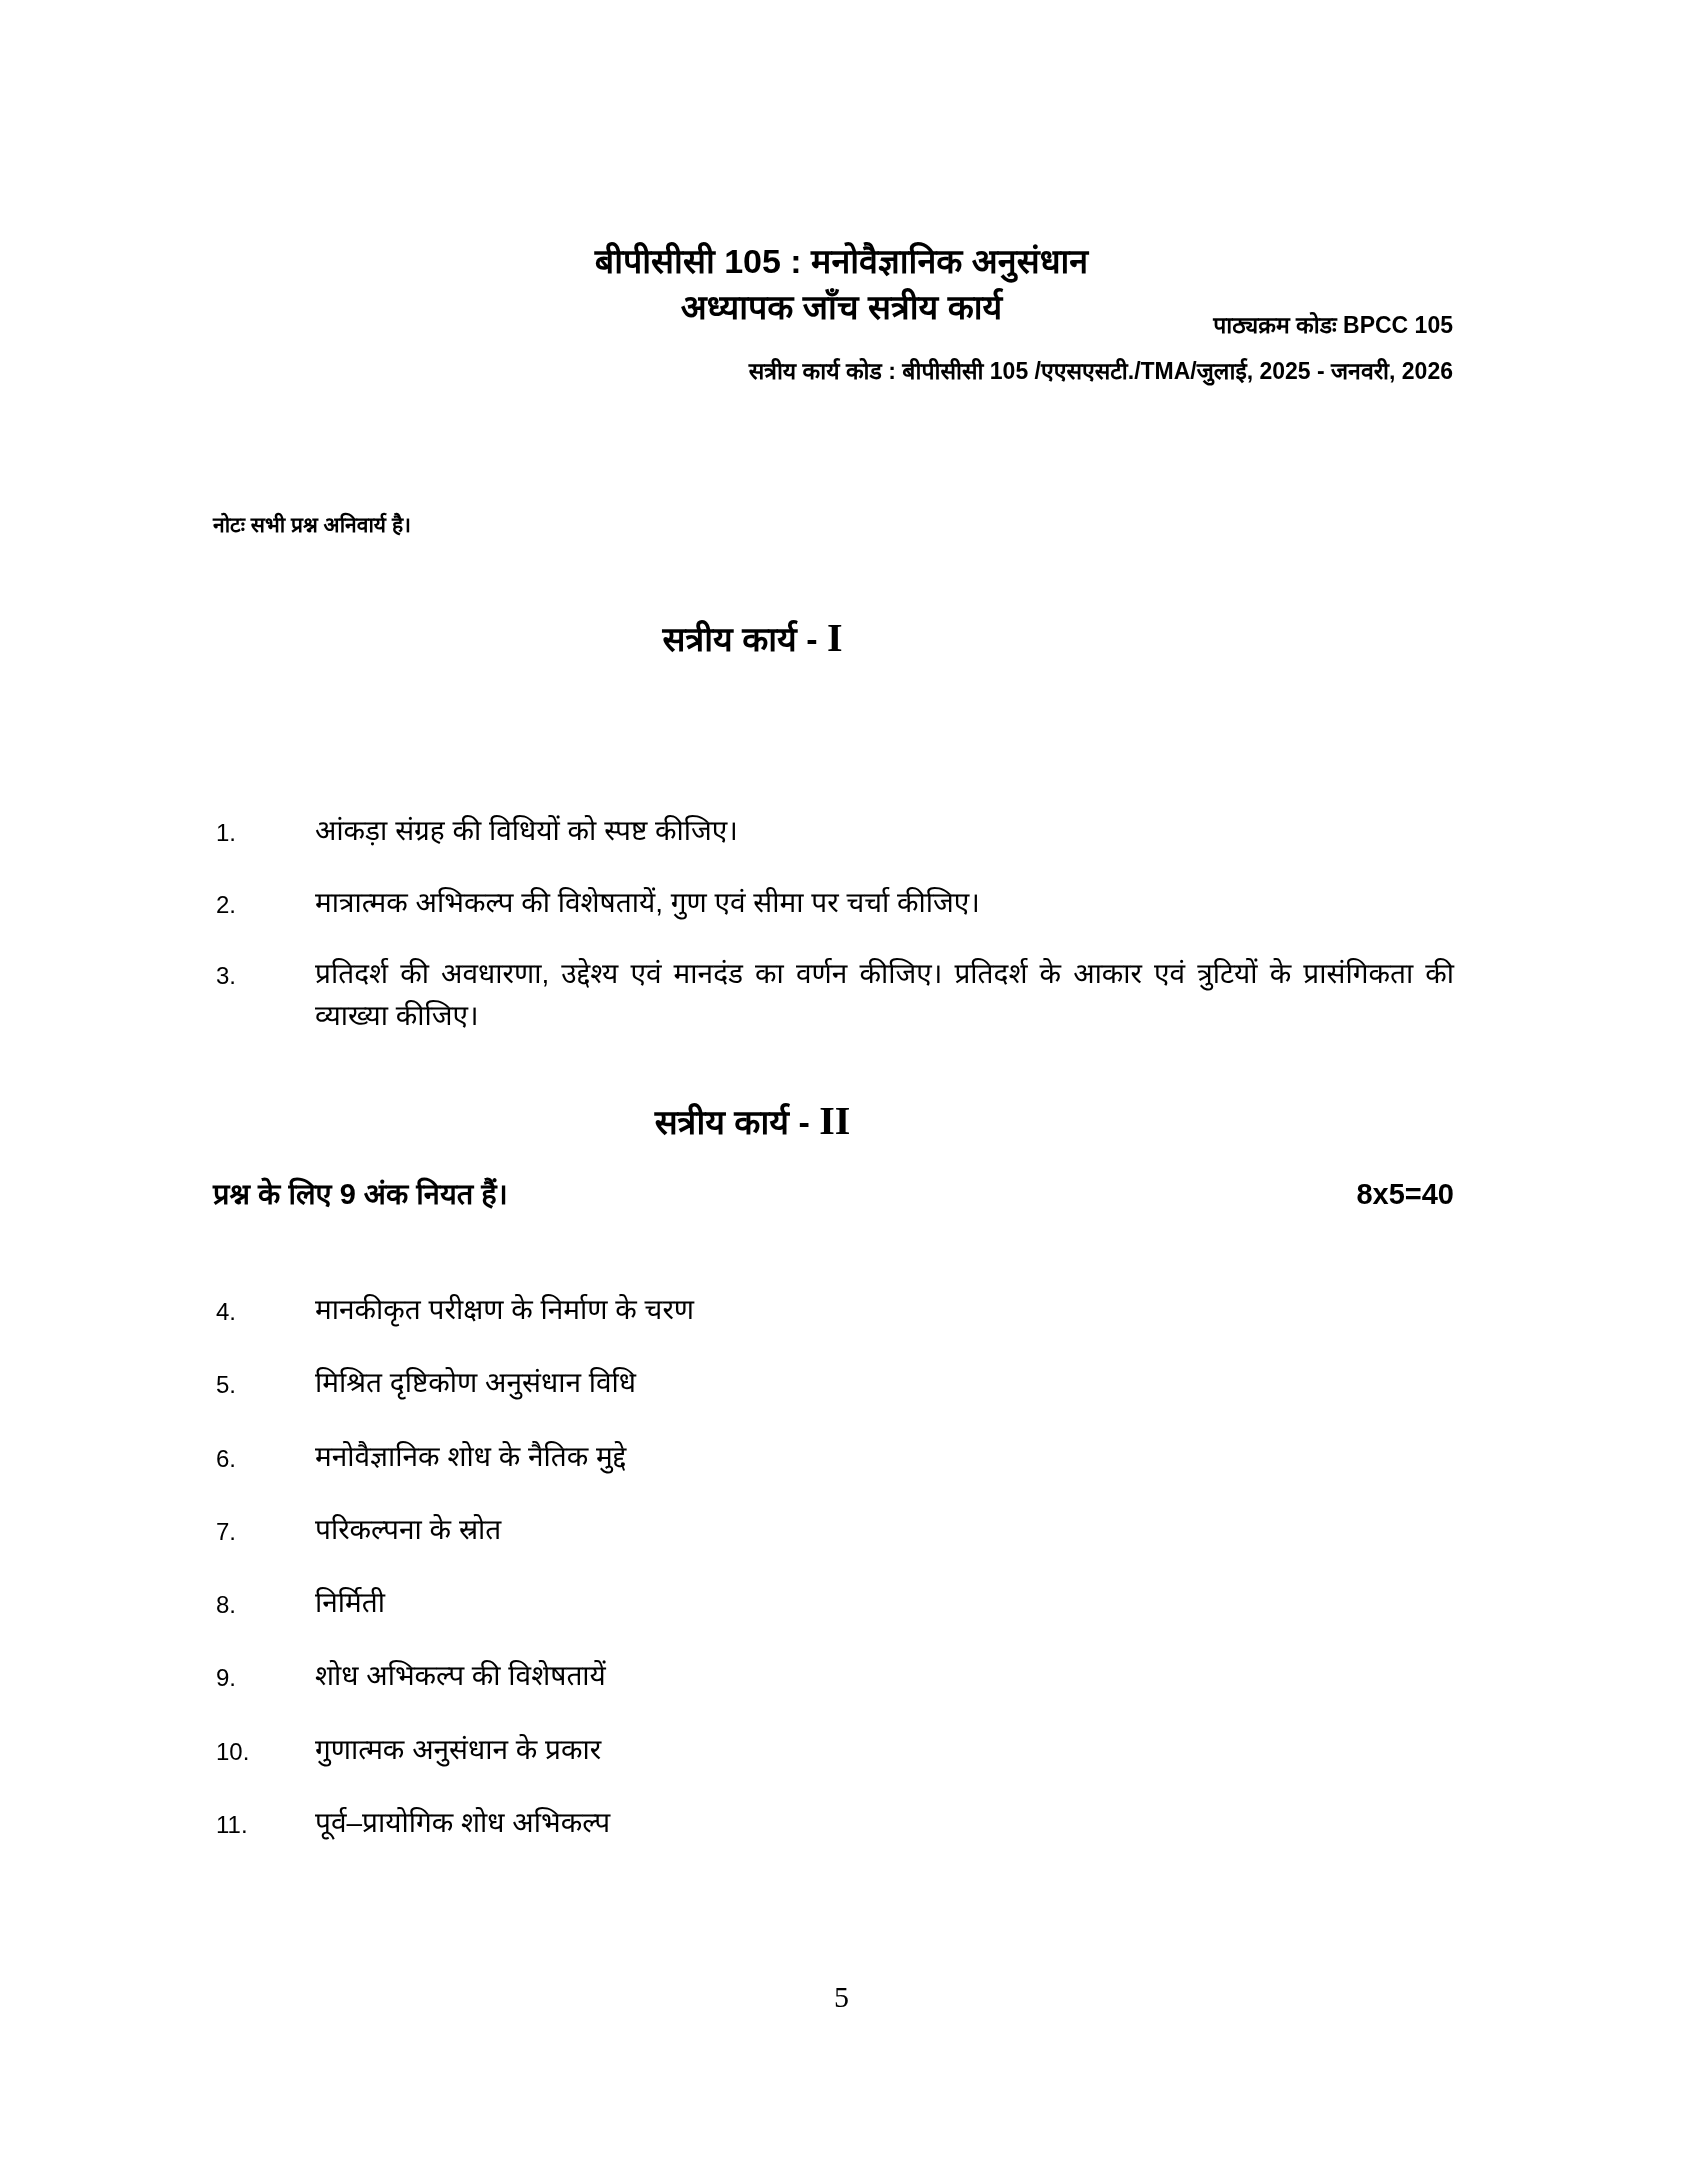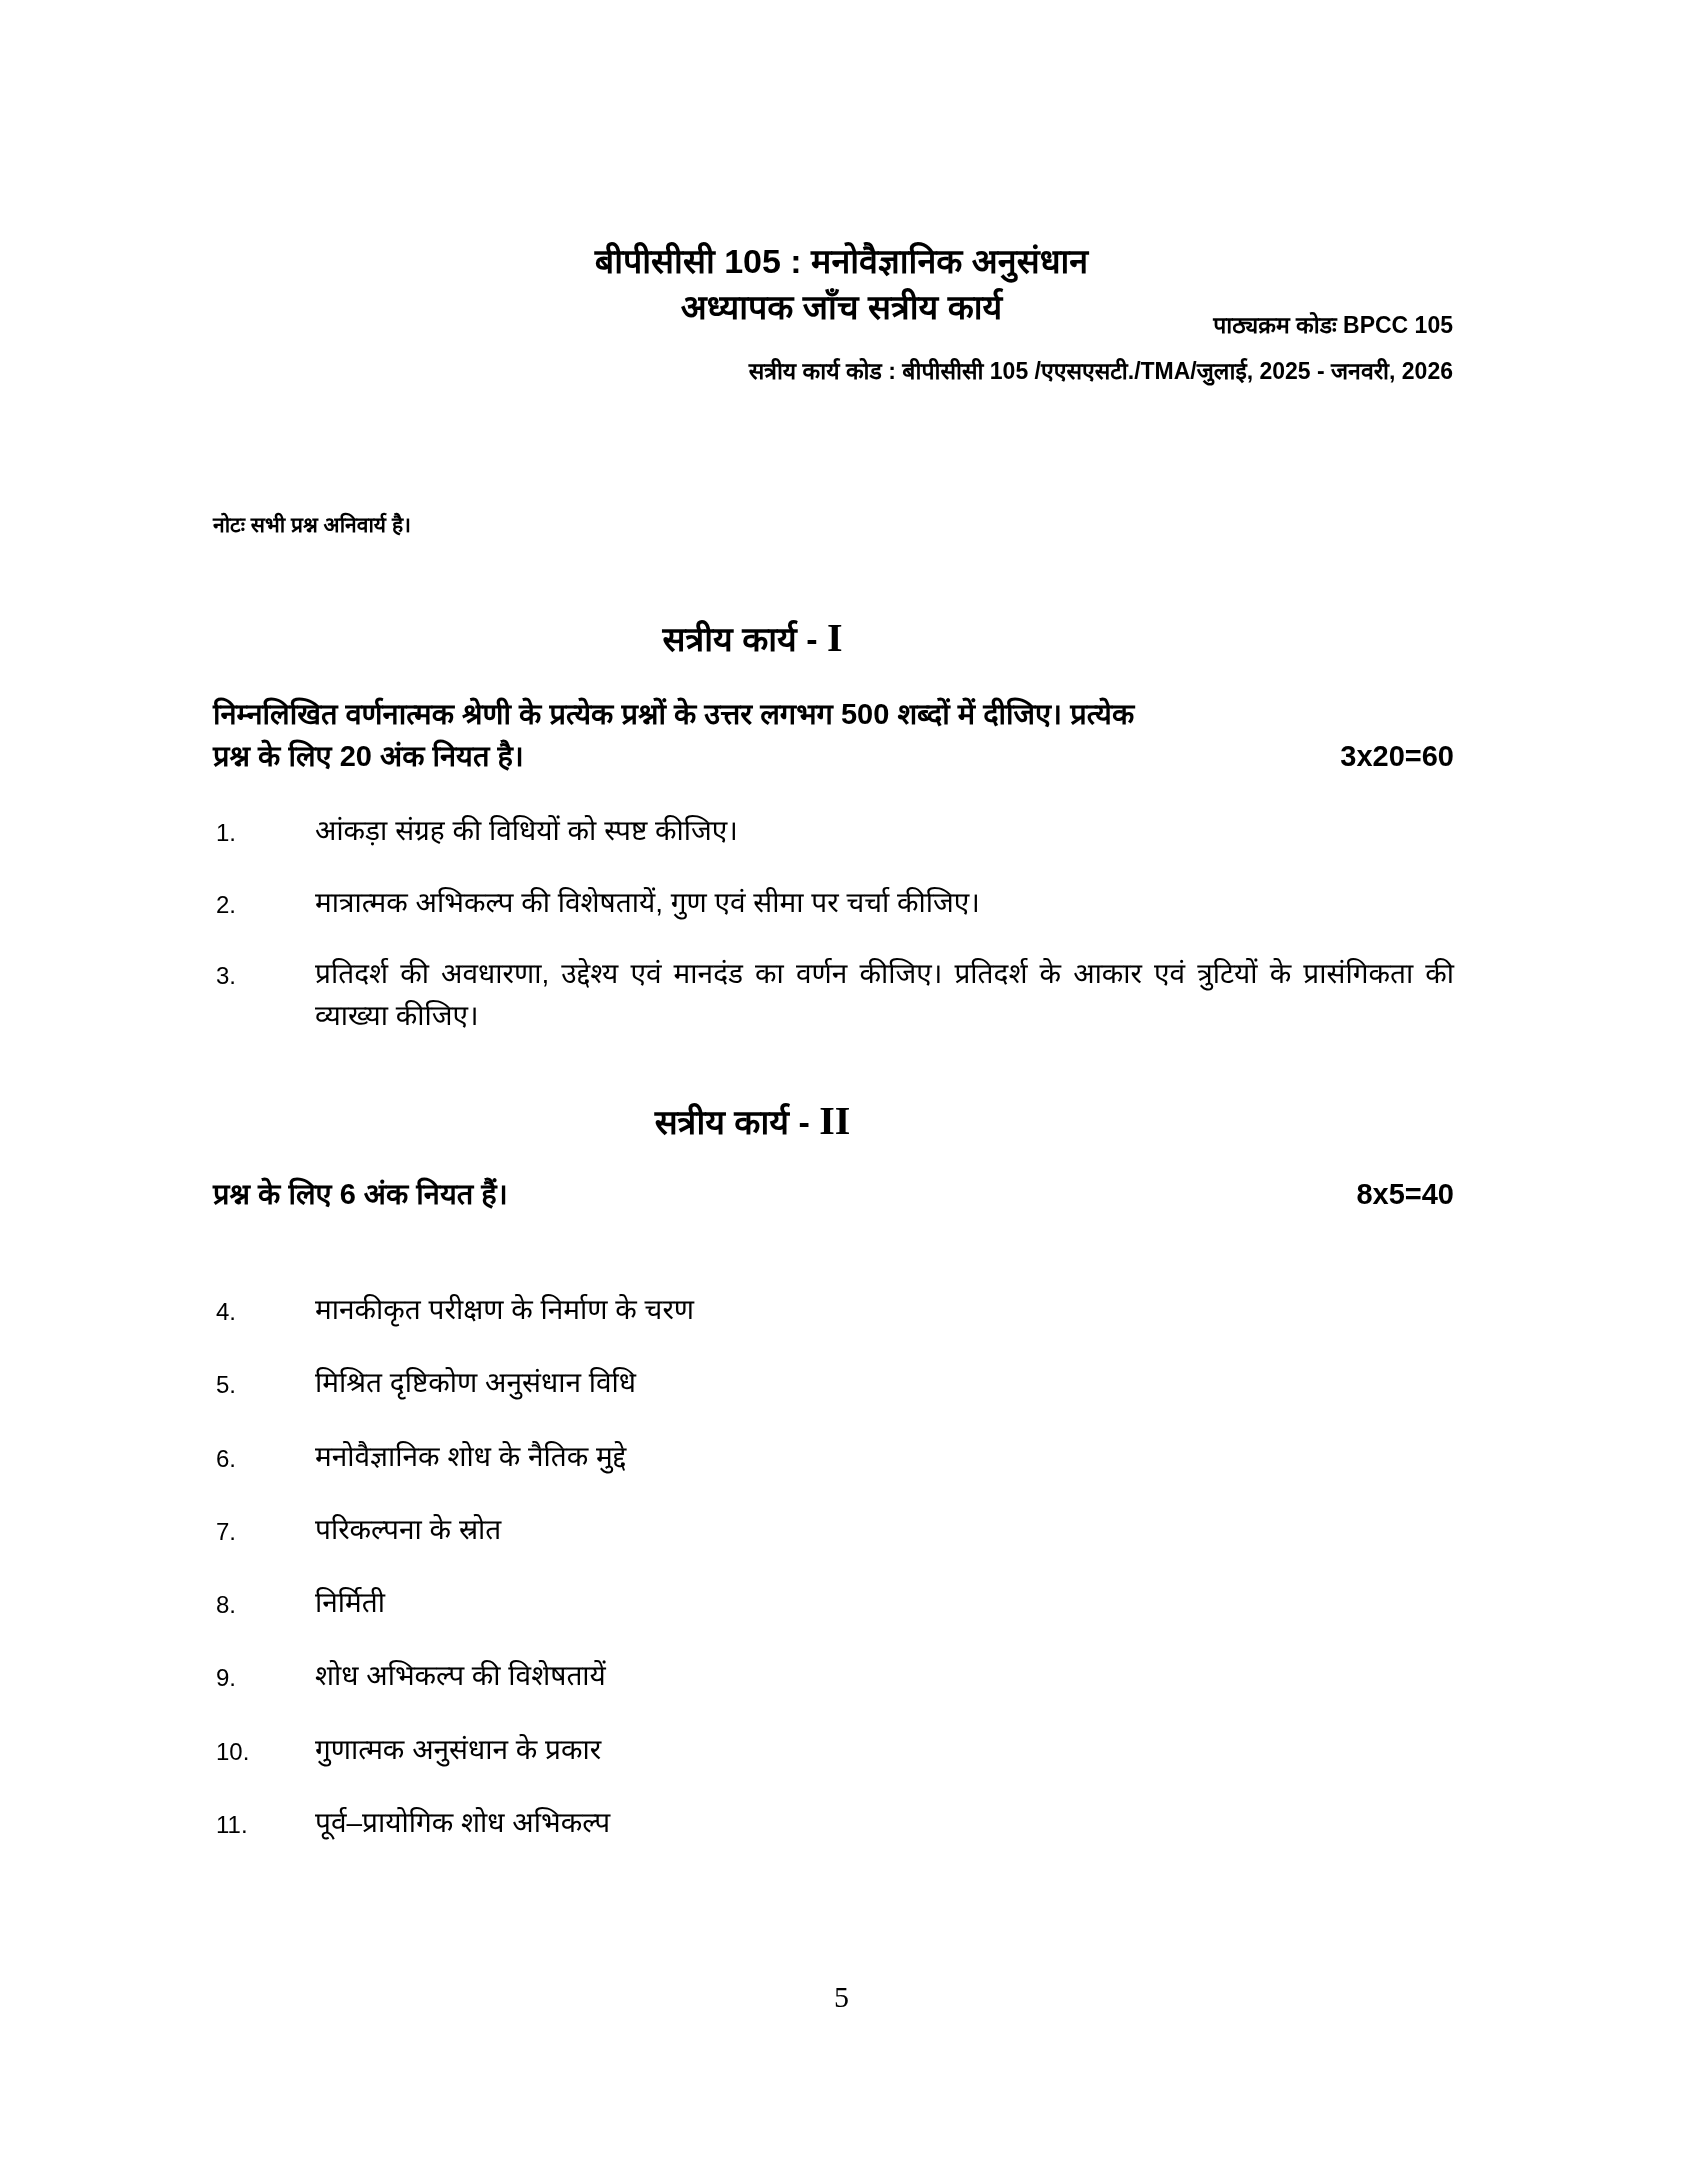--- a/index.html
+++ b/index.html
@@ -36,48 +36,41 @@
     <div class="meta-line" style="margin-top:0">पाठ्यक्रम कोडः BPCC 105</div>
     <div class="meta-line">सत्रीय कार्य कोड : बीपीसीसी 105 /एएसएसटी./TMA/जुलाई, 2025 - जनवरी, 2026</div>
   </div>
 
   <div class="note deva">नोटः सभी प्रश्न अनिवार्य है।</div>
 
   <div class="section-heading deva" style="top:614px">
     <span>सत्रीय कार्य - </span><span class="roman">I</span>
   </div>
 
-  <div class="instr deva" style="top:693px">
-    <div>निम्नलिखित वर्णनात्मक श्रेणी के प्रत्येक प्रश्नों के उत्तर लगभग 500 शब्दों में दीजिए। प्रत्येक</div>
-    <div class="line2">
-      <span>प्रश्न के लिए 20 अंक नियत है।</span>
-      <span>3x20=60</span>
-    </div>
-  </div>
 
   <div class="q deva" style="top:810px">
     <span class="num">1.</span>
     <span class="txt">आंकड़ा संग्रह की विधियों को स्पष्ट कीजिए।</span>
   </div>
   <div class="q deva" style="top:882px">
     <span class="num">2.</span>
     <span class="txt">मात्रात्मक अभिकल्प की विशेषतायें, गुण एवं सीमा पर चर्चा कीजिए।</span>
   </div>
   <div class="q deva" style="top:953px">
     <span class="num">3.</span>
     <span class="txt">प्रतिदर्श की अवधारणा, उद्देश्य एवं मानदंड का वर्णन कीजिए। प्रतिदर्श के आकार एवं त्रुटियों के प्रासंगिकता की व्याख्या कीजिए।</span>
   </div>
 
   <div class="section-heading deva" style="top:1097px">
     <span>सत्रीय कार्य - </span><span class="roman">II</span>
   </div>
 
   <div class="instr deva" style="top:1173px">
     <div class="line2">
-      <span>प्रश्न के लिए 6 अंक नियत हैं।</span>
+      <span>प्रश्न के लिए 9 अंक नियत हैं।</span>
       <span>8x5=40</span>
     </div>
   </div>
 
   <div class="q deva" style="top:1289px">
     <span class="num">4.</span>
     <span class="txt">मानकीकृत परीक्षण के निर्माण के चरण</span>
   </div>
   <div class="q deva" style="top:1362px">
     <span class="num">5.</span>

